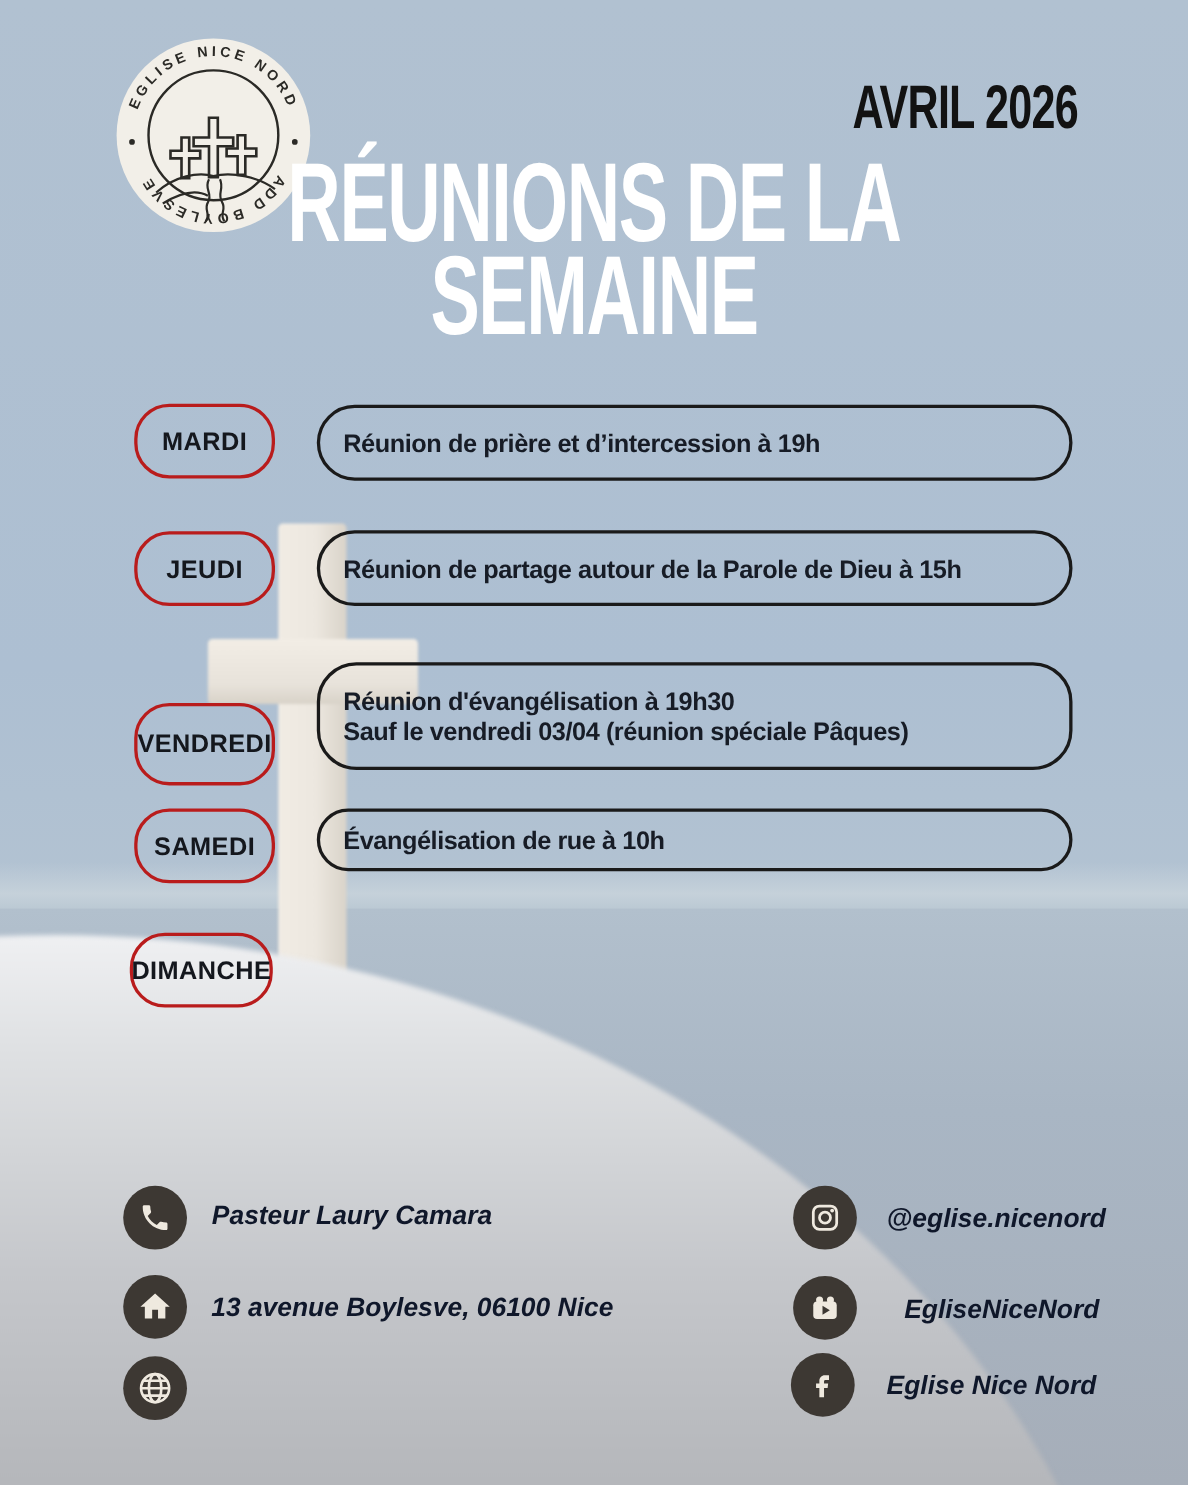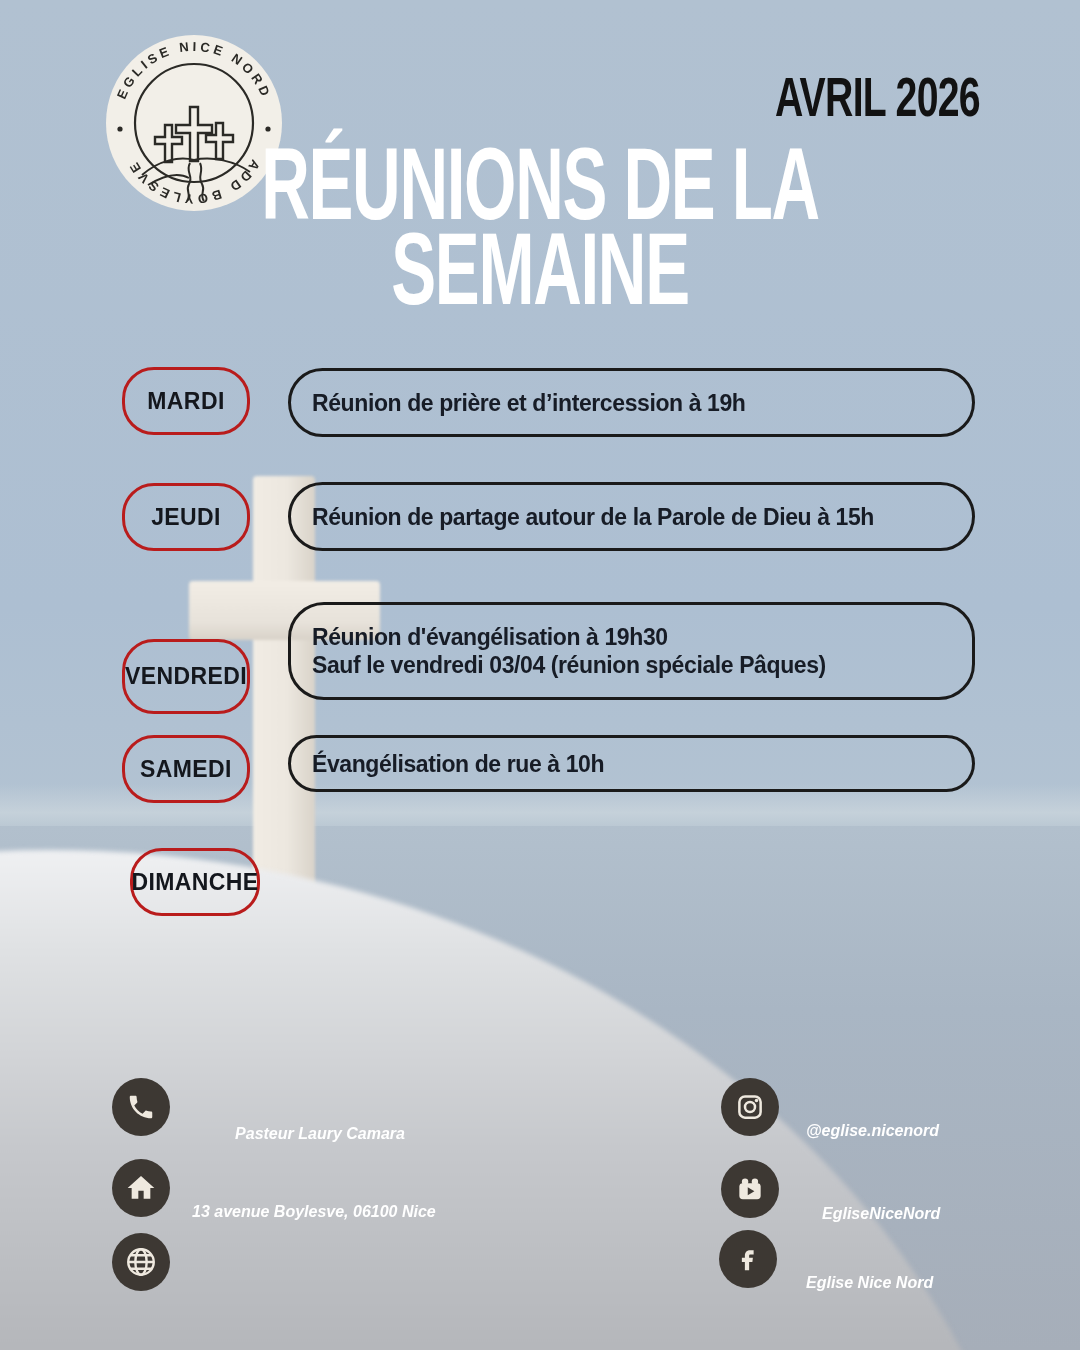--- a/index.html
+++ b/index.html
@@ -42,27 +42,27 @@
     font-weight:bold;font-size:23px;letter-spacing:-.4px;line-height:28px;padding:0 8px 0 21px;}
   .dline{display:block;white-space:nowrap;}
   .r1d{left:122px;top:367px;width:128px;height:68px;}
   .r1p{left:288px;top:368px;width:687px;height:69px;}
   .r2d{left:122px;top:483px;width:128px;height:68px;}
   .r2p{left:288px;top:482px;width:687px;height:69px;}
   .r3d{left:122px;top:611px;width:128px;height:75px;margin-top:28px;}
   .r3p{left:288px;top:602px;width:687px;height:98px;}
   .r4d{left:122px;top:735px;width:128px;height:68px;}
   .r4p{left:288px;top:735px;width:687px;height:57px;}
-  .r5d{left:130px;top:848px;width:130px;height:68px;}
+  .r5d{left:118px;top:848px;width:130px;height:68px;}
   .r5p{left:288px;top:845px;width:687px;height:95px;}
   
   .icon-circle{position:absolute;width:58px;height:58px;border-radius:50%;background:#3d3833;
     display:flex;align-items:center;justify-content:center;}
   .icon-circle svg{display:block;}
-  .ftext{position:absolute;font-style:italic;font-weight:bold;font-size:16px;color:#ffffff;white-space:nowrap;margin-top:28px;}
+  .ftext{position:absolute;font-style:italic;font-weight:bold;font-size:24px;color:#0f172a;white-space:nowrap;}
   .c1t{left:180px;top:1090px;width:280px;text-align:center;line-height:31px;}
   .c2t{left:192px;top:1175px;}
   .c3t{left:196px;top:1249px;}
   .s1t{left:806px;top:1094px;}
   .s2t{left:822px;top:1177px;}
   .s3t{left:806px;top:1246px;}
   .i1{left:112px;top:1078px;}
   .i2{left:112px;top:1159px;}
   .i3{left:112px;top:1233px;}
   .i4{left:721px;top:1078px;}

